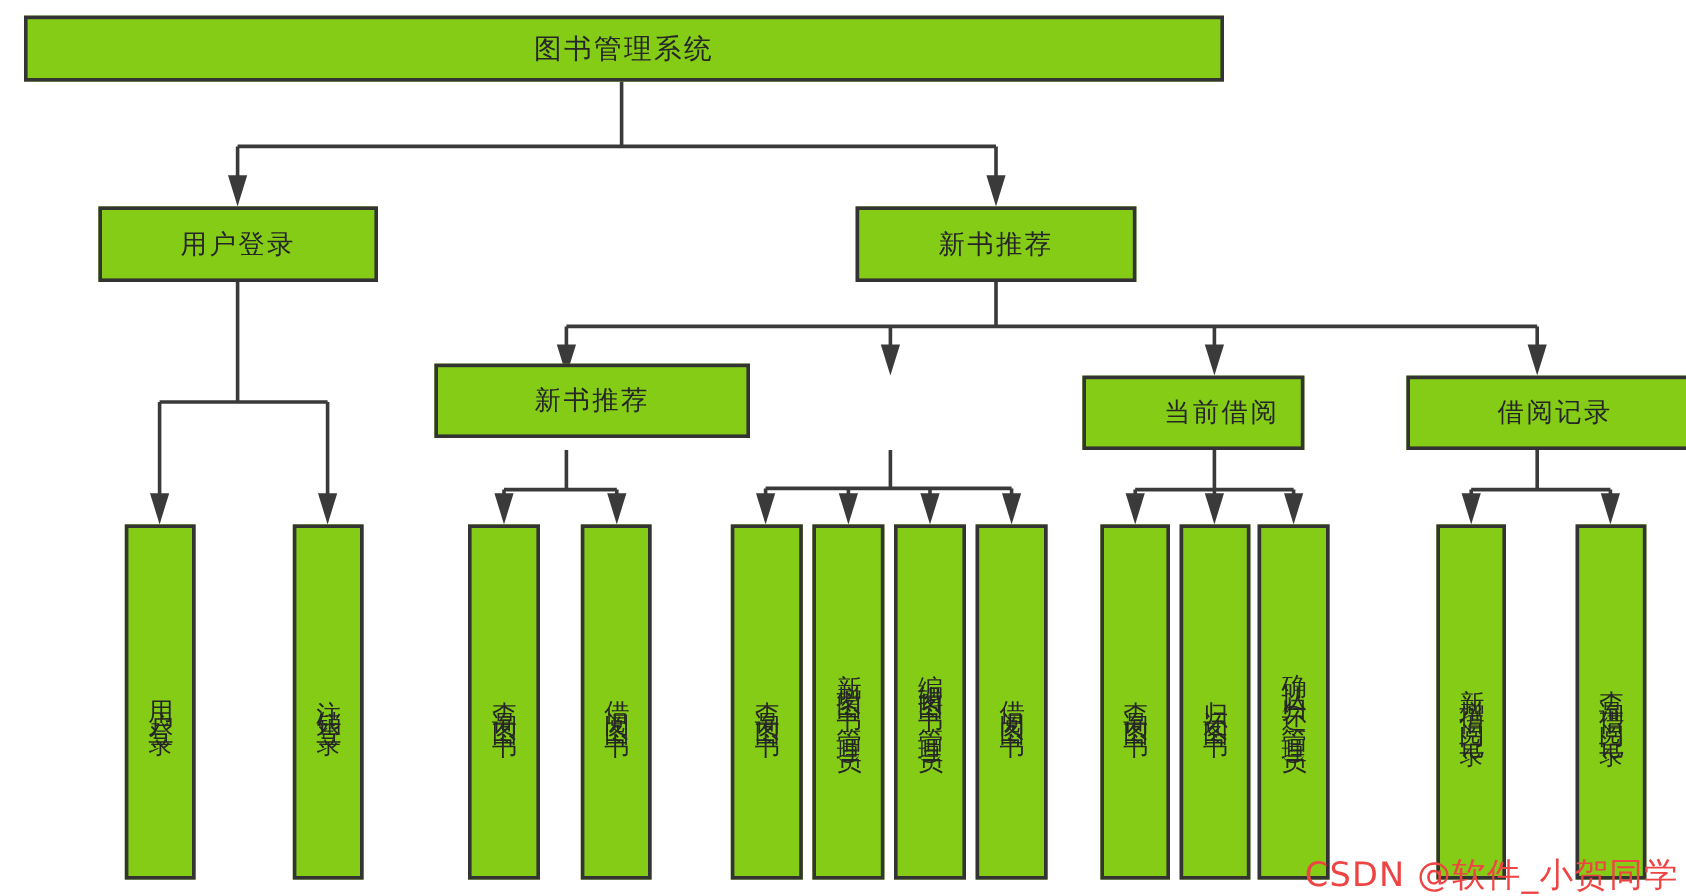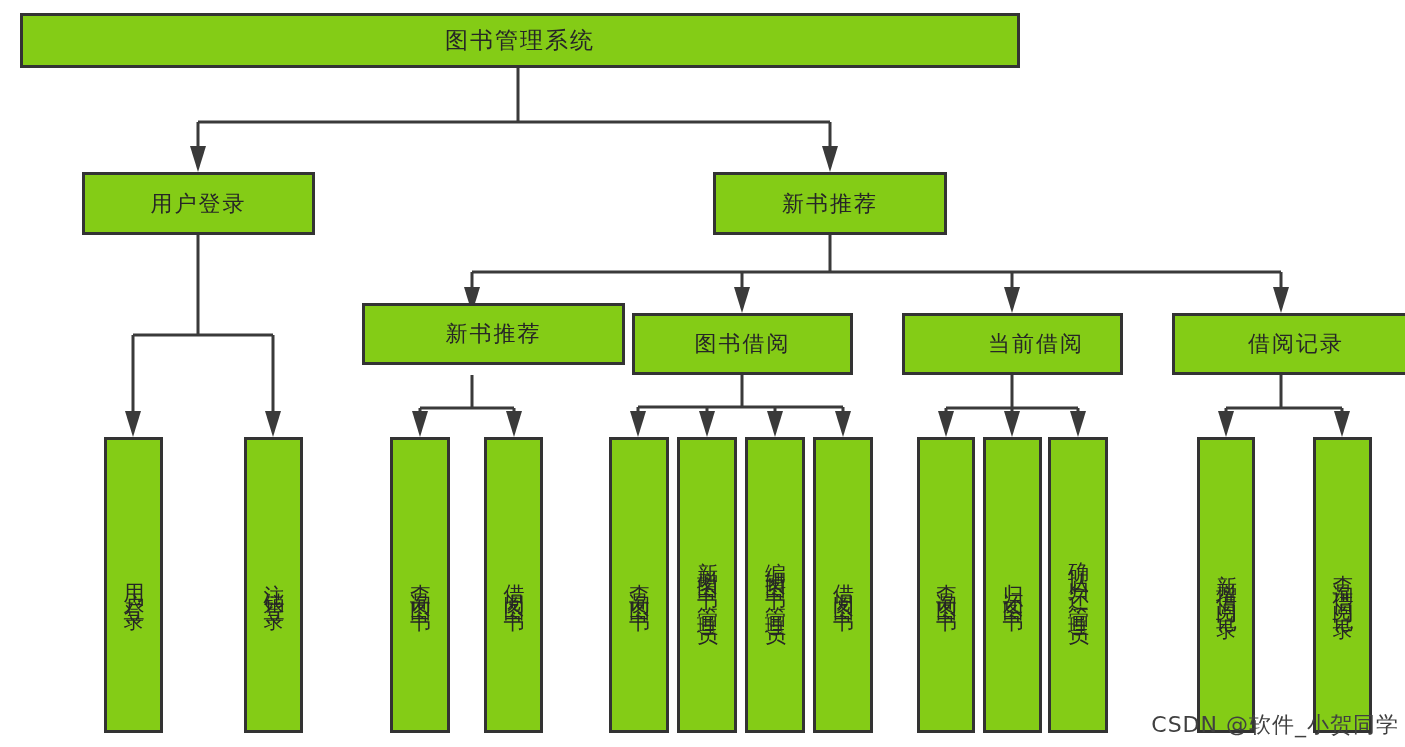--- a/index.html
+++ b/index.html
@@ -44,22 +44,22 @@
     writing-mode: vertical-rl;
     font-size: 21px;
     letter-spacing: 9px;
     line-height: 1;
     padding: 8px 0;
   }
   .watermark {
     position: absolute;
     top: 710px;
     right: 6px;
-    font-size: 22px;
-    color: #404040;
+    font-size: 28px;
+    color: #ef4444;
     letter-spacing: 1px;
     z-index: 3;
     white-space: nowrap;
     margin-left: 44px;
   }
 </style>
 </head>
 <body>
 
 <div class="canvas">
@@ -99,22 +99,21 @@
     <polygon points="1218,411 1234,411 1226,437"></polygon>
     <polygon points="1334,411 1350,411 1342,437"></polygon>
   </svg>
 
   <div class="node h title" style="left:20px; top:13px; width:1000px; height:55px;">图书管理系统</div>
 
   <div class="node h" style="left:82px; top:172px; width:233px; height:63px;">用户登录</div>
   <div class="node h" style="left:713px; top:172px; width:234px; height:63px;">新书推荐</div>
 
   <div class="node h" style="left:362px; top:303px; width:263px; height:62px;">新书推荐</div>
-  <div class="node h" style="left:632px; top:313px; width:221px; height:62px;">图书借阅</div>
-  <div class="node h" style="left:902px; top:313px; width:221px; height:62px;padding-left:47px;">当前借阅</div>
+  <div class="node h" style="left:902px; top:313px; width:185px; height:62px;padding-left:47px;">当前借阅</div>
   <div class="node h" style="left:1172px; top:313px; width:248px; height:62px;">借阅记录</div>
 
   <div class="node v" style="left:104px; top:437px; width:59px; height:296px;">用户登录</div>
   <div class="node v" style="left:244px; top:437px; width:59px; height:296px;">注销登录</div>
 
   <div class="node v" style="left:390px; top:437px; width:60px; height:296px;">查询图书</div>
   <div class="node v" style="left:484px; top:437px; width:59px; height:296px;">借阅图书</div>
 
   <div class="node v" style="left:609px; top:437px; width:60px; height:296px;">查询图书</div>
   <div class="node v" style="left:677px; top:437px; width:60px; height:296px;">新增图书（管理员）</div>

